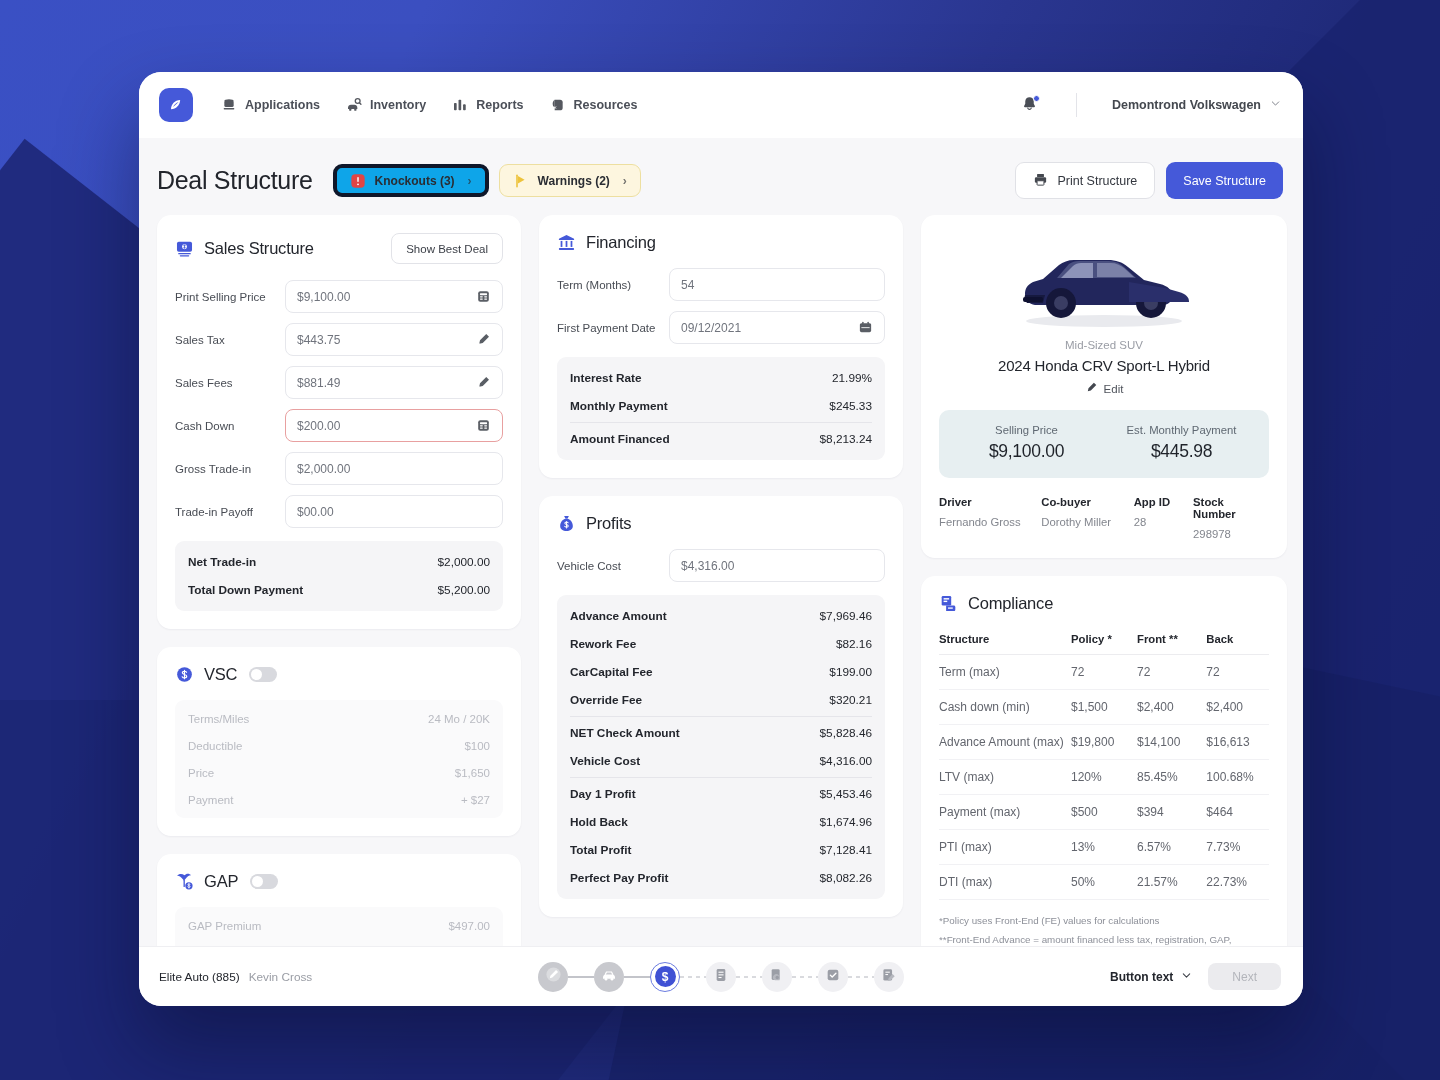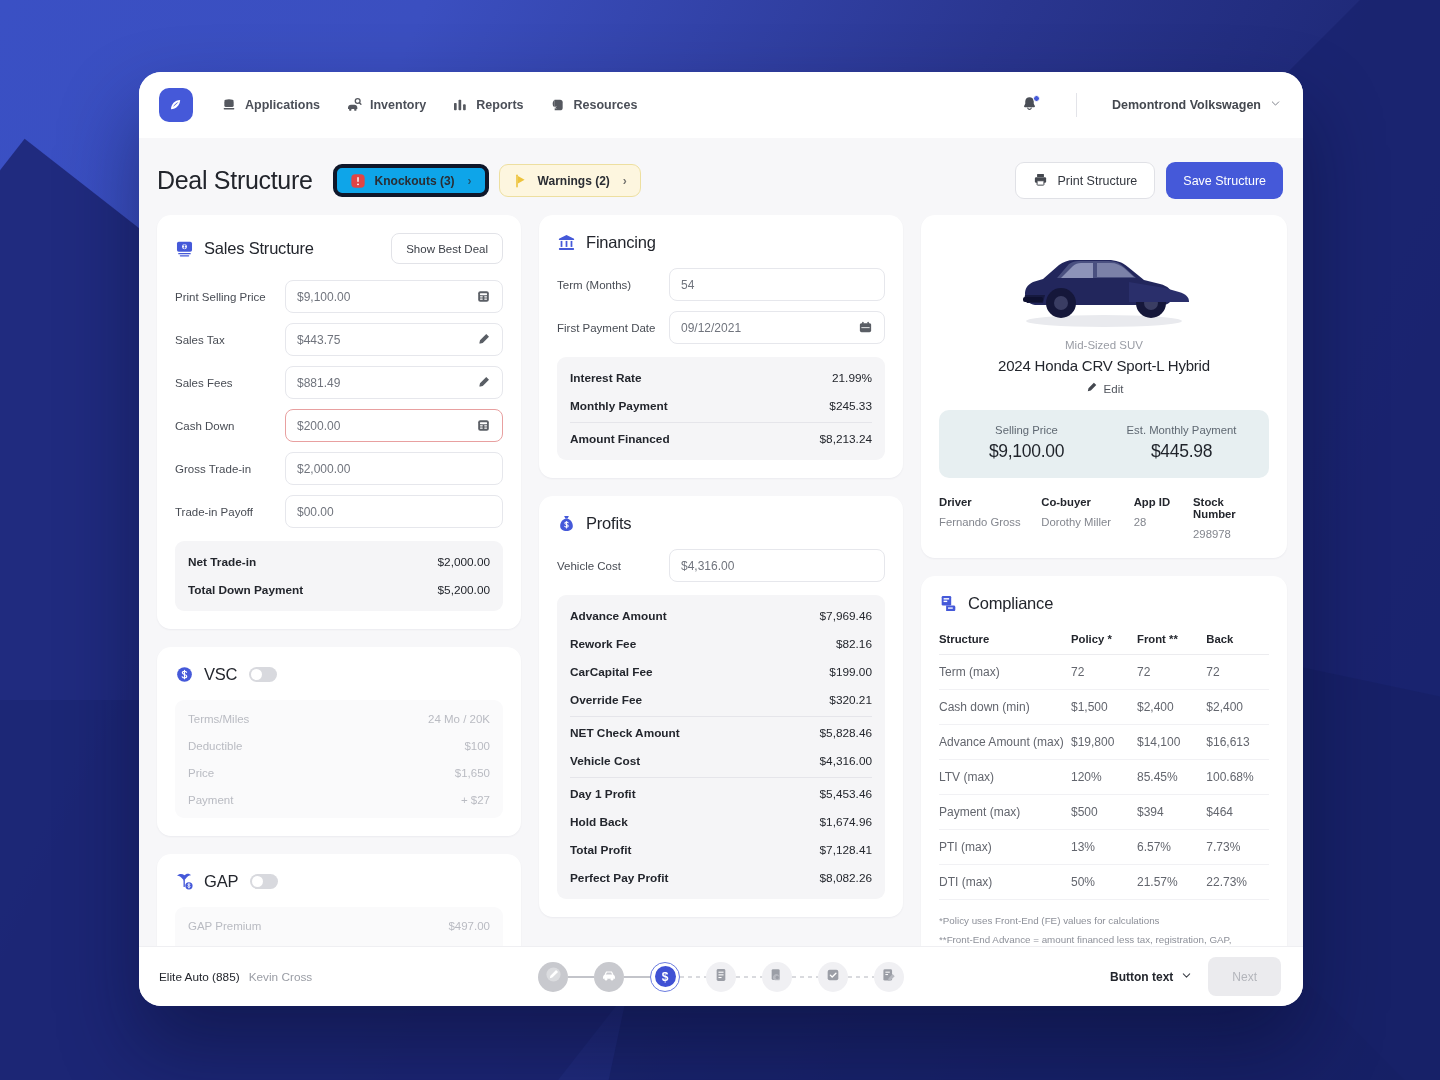--- a/index.html
+++ b/index.html
@@ -246,21 +246,21 @@
     color: #fff; font-size: 12px; font-weight: 700;
   }
   .connector-solid { width: 26px; height: 2px; background: #c3c4ca; }
   .connector-dot {
     width: 26px; height: 2px;
     background: repeating-linear-gradient(to right, #d9dade 0 4px, transparent 4px 8px);
   }
   .foot-right { margin-left: auto; display: flex; align-items: center; gap: 16px; }
   .foot-btn-text { display: flex; align-items: center; gap: 8px; font-size: 12px; color: #23262d; font-weight: 700; cursor: pointer; }
   .next-btn {
-    height: 39px; padding: 0 24px; border-radius: 8px;
+    height: 27px; padding: 0 24px; border-radius: 8px;
     background: #ebebee; color: #b3b5bb; font-size: 12px;
     display: flex; align-items: center; cursor: pointer; border: none;
   }
 </style>
 </head>
 <body>
 
 <div class="bg">
   <div class="bg-base"></div>
   <div class="bg-facet-1"></div>

